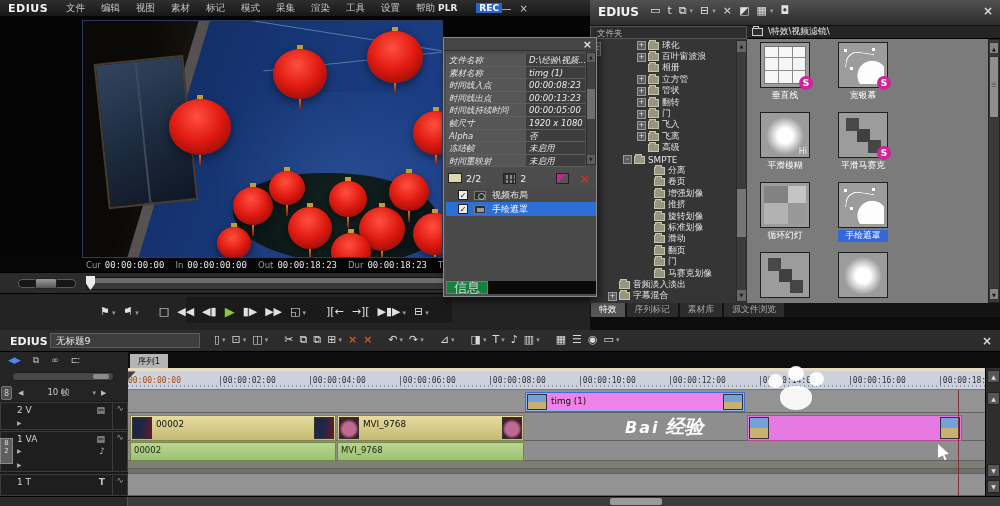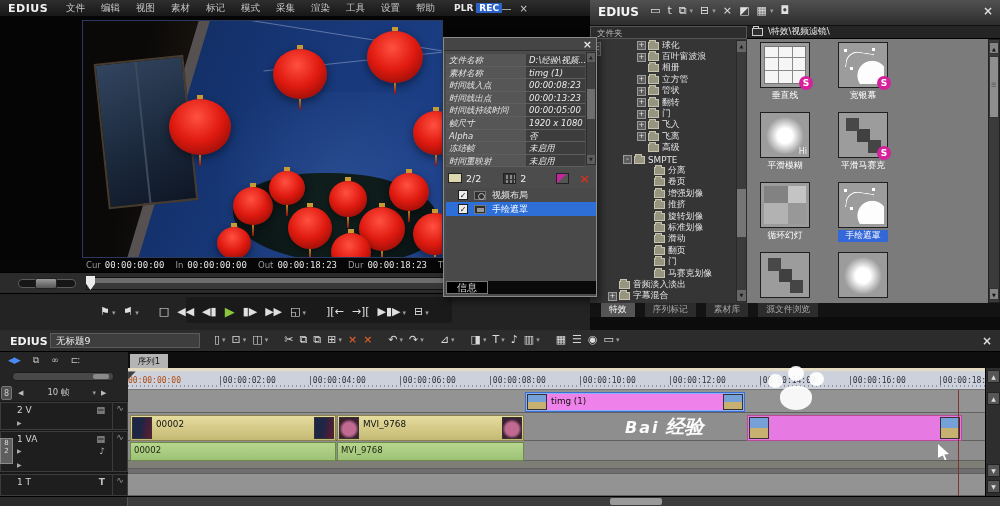--- a/index.html
+++ b/index.html
@@ -6,21 +6,21 @@
   body { background:#000; font-family:"DejaVu Sans", sans-serif; }
   #root { position:relative; width:1000px; height:506px; overflow:hidden; background:#161616; color:#ddd; }
   .abs { position:absolute; }
 
   
   .player { left:0; top:0; width:590px; height:330px; background:#111; }
   .menubar { left:0; top:0; width:590px; height:16px; background:linear-gradient(#2e2e2e,#171717); display:flex; align-items:center; }
   .brand { font-weight:bold; color:#f2f2f2; font-size:11px; letter-spacing:.5px; padding:0 10px 0 8px; }
   .menus { display:flex; }
   .menu { font-size:9.5px; color:#c8c8c8; padding:0 8px; cursor:default; }
-  .plrrec { position:absolute; right:88px; display:flex; align-items:center; gap:3px; }
+  .plrrec { position:absolute; right:88px; display:flex; align-items:center; gap:19px; }
   .plr { font-size:9px; font-weight:bold; color:#e8e8e8; }
   .rec { font-size:9px; font-weight:bold; color:#fff; background:#2b63c8; padding:0 3px; }
   .winbtn { font-size:10px; color:#ccc; padding:0 4px; }
   .winbtns { position:absolute; right:58px; display:flex; }
 
   .preview { left:0; top:16px; width:590px; height:242px; background:#050505; overflow:hidden; }
   .video { position:absolute; left:82px; top:4px; width:361px; height:238px; overflow:hidden;
            background:linear-gradient(115deg,#0e2757 0%,#163573 45%,#1d418c 100%); border:1px solid #2a3a5e; }
   .glow { position:absolute; left:30%; top:30%; width:70%; height:70%; background:radial-gradient(circle at 60% 60%, rgba(90,130,200,.25), rgba(0,0,0,0) 70%); }
   .building { position:absolute; left:0; top:0; width:62%; height:100%;
@@ -78,21 +78,21 @@
   .dlist { left:2px; top:150px; width:150px; height:93px; background:#494949; }
   .delrow { display:flex; align-items:center; height:14px; padding-left:12px; gap:6px; }
   .delrow.selected { background:#2d6fd6; }
   .delrow.selected .dlab { color:#fff; }
   .cb { width:10px; height:10px; background:#ececec; border:1px solid #1e1e1e; color:#111; font-size:8px; line-height:9px; text-align:center; }
   .eicon { width:12px; height:9px; background:#2e2e2e; border:1px solid #777; position:relative; }
   .eicon.layout::before { content:""; position:absolute; left:3px; top:1.5px; width:5px; height:5px; border-radius:50%; border:1px solid #bbb; }
   .eicon.mask::before { content:""; position:absolute; left:2px; top:2px; width:7px; height:4px; background:#999; }
   .dlab { font-size:9px; color:#e4e4e4; }
   .dtabrow { left:2px; top:243px; width:150px; height:13px; display:flex; }
-  .dtab { width:42px; background:#000000; border:1px solid #777; color:#d8d8d8; font-size:10px; text-align:center; line-height:11px; }
+  .dtab { width:42px; background:#15803d; border:1px solid #777; color:#d8d8d8; font-size:13px; text-align:center; line-height:11px; }
   .dtabfill { flex:1; background:#0a0a0a; }
 
   
   .palette { left:590px; top:0; width:410px; height:330px; background:#353535; }
   .ptitle { left:0; top:0; width:100%; height:26px; background:linear-gradient(#515151,#2d2d2d); border-bottom:1px solid #111; }
   .pbrand { position:absolute; left:8px; top:5px; font-weight:bold; font-size:12px; color:#f4f4f4; }
   .picons { position:absolute; left:60px; top:4px; display:flex; align-items:center; gap:7px; }
   .pico { font-size:11px; color:#e0e0e0; }
   .pico.caret { font-size:7px; color:#9a9a9a; margin-left:-4px; }
   .pclose { position:absolute; right:7px; top:4px; font-size:12px; font-weight:bold; color:#ddd; }
@@ -131,21 +131,21 @@
   .badge { position:absolute; right:-4px; bottom:-3px;text-align:right; }
   .badge:empty { display:none; }
   .badge.badge-s { width:14px; height:14px; border-radius:50%; background:#d6219c; color:#fff; font-size:9px; font-weight:bold; text-align:center; line-height:14px; }
   .badge.badge-hi { color:#f0f0f0; font-size:8px; right:2px; bottom:1px; }
   .tlabel { margin-top:2px; font-size:8.8px; color:#fff; text-align:center; white-space:nowrap; }
   .cell.selected .tlabel { background:#3468d8; }
   .pscroll { left:398px; top:39px; width:12px; height:264px; background:#3a3a3a; border:1px solid #222; }
   .psbtn { position:absolute; left:0; width:10px; height:12px; background:#848484; border:1px solid #333; color:#111; font-size:5px; text-align:center; line-height:12px; }
   .psthumb { position:absolute; left:0; top:16px; width:10px; height:62px; background:#8e8e8e; border:1px solid #333; }
   .psthumb::before { content:"☰"; position:absolute; left:1px; top:24px; font-size:6px; color:#444; }
-  .ptabs { left:0; top:303px; width:410px; height:14px; background:#131313; display:flex; gap:10px; padding-left:11px; }
+  .ptabs { left:0; top:303px; width:410px; height:14px; background:#131313; display:flex; gap:2px; padding-left:1px; }
   .ptab { background:#2c2c2c; color:#a8a8a8; font-size:8.8px; padding:1px 8px 0; }
   .ptab.active { background:#555; color:#fff; }
   .pfill { left:0; top:317px; width:410px; height:13px; background:#0c0c0c; }
 
   
   .timeline { left:0; top:330px; width:1000px; height:176px; background:#181818; }
   .ttoolbar { left:0; top:0; width:1000px; height:22px; background:#2c2c2c; border-bottom:1px solid #000; }
   .tlbrand { position:absolute; left:10px; top:5px; font-weight:bold; font-size:11px; color:#f2f2f2; }
   .projbox { position:absolute; left:50px; top:3px; width:150px; height:15px; background:#3e3e3e; border:1px solid #5c5c5c; color:#eee; font-size:9.5px; padding:1px 0 0 5px; }
   .ticons { position:absolute; left:214px; top:3px; display:flex; align-items:center; gap:6px; }

